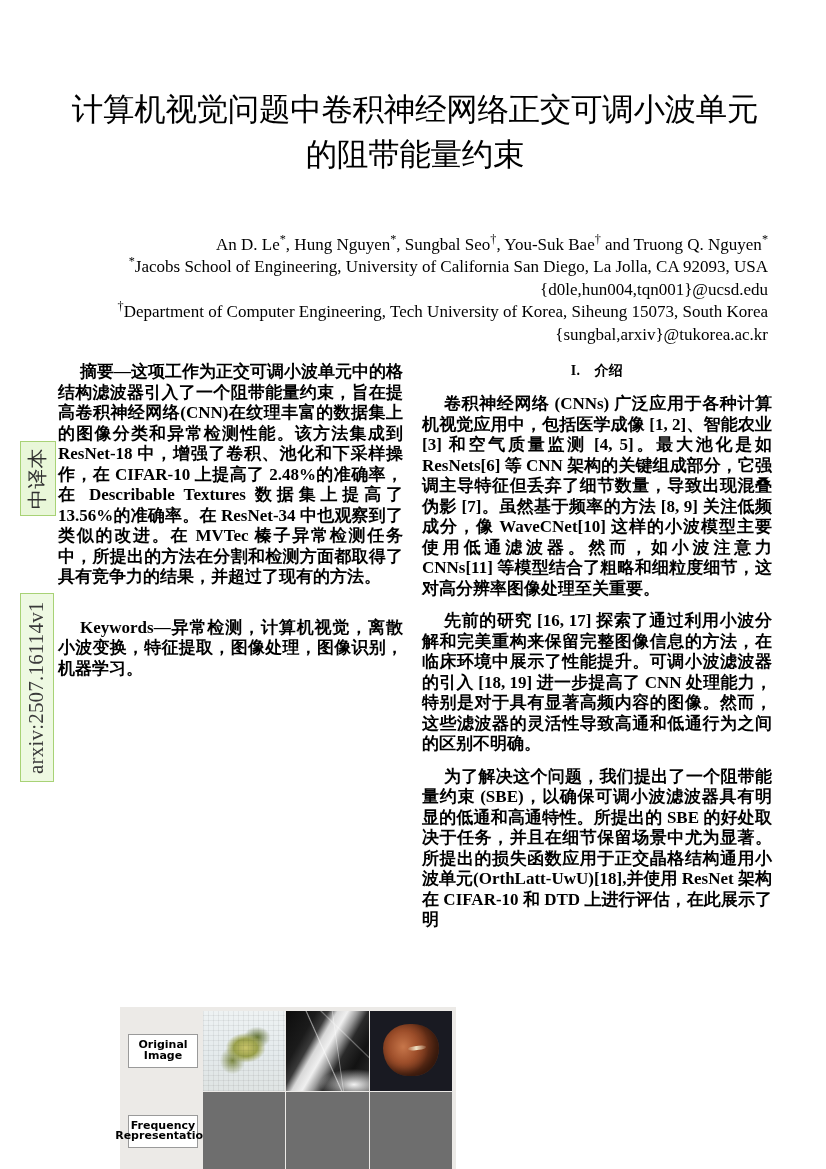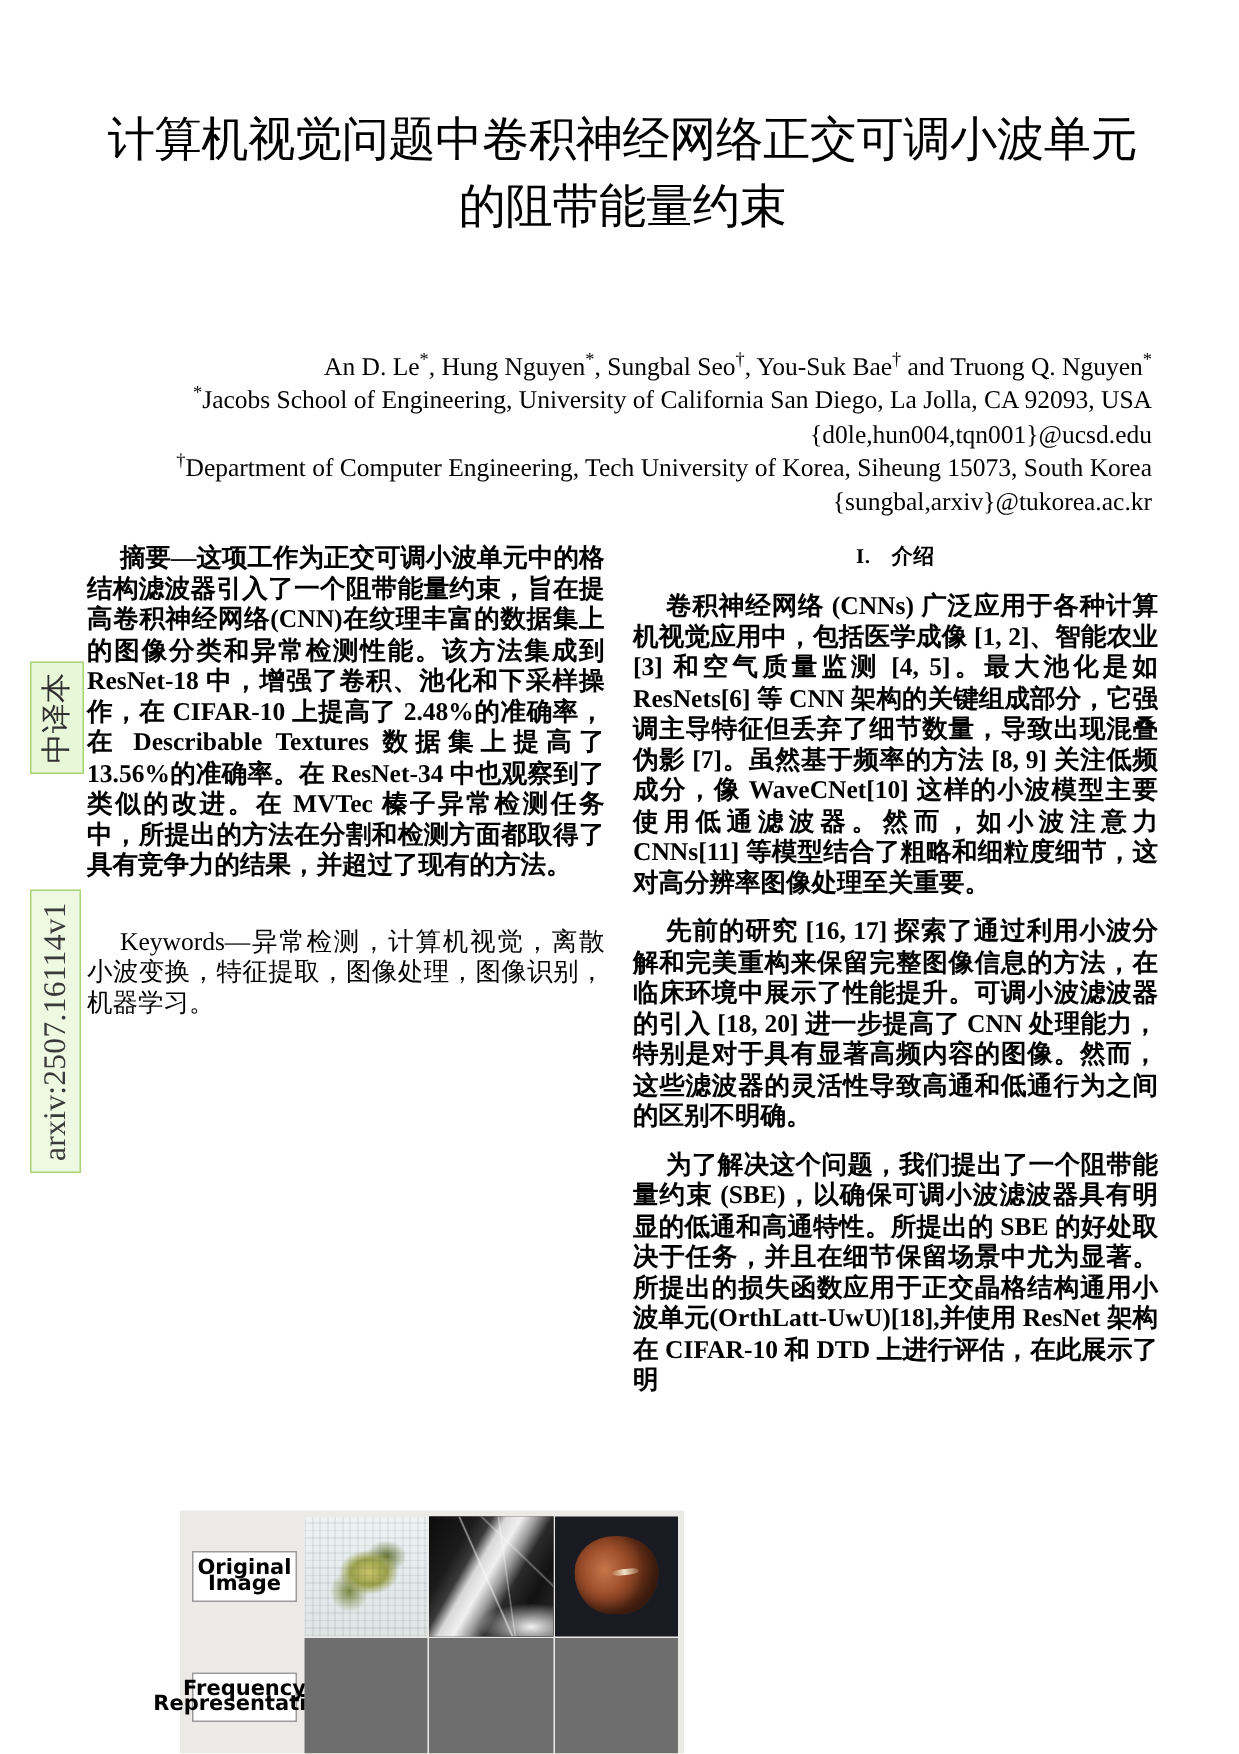--- a/index.html
+++ b/index.html
@@ -53,21 +53,21 @@
     color: #3a3a3a;
     background: #eef9e2;
     border: 1px solid #a8d276;
     padding: 3px 7px 4px 7px;
   }
 
   
   #title {
     position: absolute;
     left: 62px;
-    top: 50px;
+    top: 66px;
     width: 706px;
     text-align: center;
     font-family: "DejaVu Sans", sans-serif;
     font-size: 31.5px;
     line-height: 45px;
     font-weight: 400;
     letter-spacing: -0.3px;
   }
 
   
@@ -102,21 +102,21 @@
     hyphens: none;
   }
   p.body + p.body { margin-top: 12px; }
 
   .abstract {
     font-weight: bold;
     font-size: 12.9px;
     line-height: 20.2px;
   }
   .keywords {
-    font-weight: normal;
+    font-weight: bold;
     font-size: 12.9px;
     line-height: 20.2px;
     margin-top: 0;
   }
 
   #section-head {
     text-align: center;
     font-size: 14px;
     font-variant: small-caps;
     margin: 0 0 14px 0;
@@ -143,21 +143,21 @@
     padding: 4px;
     box-sizing: border-box;
   }
   .rowlabel {
     display: flex;
     align-items: center;
     justify-content: center;
     background: #ffffff;
     border: 1px solid #9a9a9a;
     font-family: "DejaVu Sans", sans-serif;
-    font-size: 14px;
+    font-size: 11px;
     font-weight: bold;
     text-align: center;
     line-height: 10.5px;
     margin: 23px 4px;
     padding: 3px 2px;
   }
   .cell { position: relative; overflow: hidden; }
 
   
   .orig-cifar {
@@ -287,17 +287,17 @@
 
     </div>
   </div>
 
   <div class="col" id="col-right">
     <div id="section-head">
       <span class="num">I.</span><span>介绍</span>
     </div>
 
     <p class="body">卷积神经网络 (CNNs) 广泛应用于各种计算机视觉应用中，包括医学成像 [1, 2]、智能农业 [3] 和空气质量监测 [4, 5]。最大池化是如 ResNets[6] 等 CNN 架构的关键组成部分，它强调主导特征但丢弃了细节数量，导致出现混叠伪影 [7]。虽然基于频率的方法 [8, 9] 关注低频成分，像 WaveCNet[10] 这样的小波模型主要使用低通滤波器。然而，如小波注意力 CNNs[11] 等模型结合了粗略和细粒度细节，这对高分辨率图像处理至关重要。</p>
-    <p class="body">先前的研究 [16, 17] 探索了通过利用小波分解和完美重构来保留完整图像信息的方法，在临床环境中展示了性能提升。可调小波滤波器的引入 [18, 20] 进一步提高了 CNN 处理能力，特别是对于具有显著高频内容的图像。然而，这些滤波器的灵活性导致高通和低通行为之间的区别不明确。</p>
+    <p class="body">先前的研究 [16, 17] 探索了通过利用小波分解和完美重构来保留完整图像信息的方法，在临床环境中展示了性能提升。可调小波滤波器的引入 [18, 19] 进一步提高了 CNN 处理能力，特别是对于具有显著高频内容的图像。然而，这些滤波器的灵活性导致高通和低通行为之间的区别不明确。</p>
     <p class="body">为了解决这个问题，我们提出了一个阻带能量约束 (SBE)，以确保可调小波滤波器具有明显的低通和高通特性。所提出的 SBE 的好处取决于任务，并且在细节保留场景中尤为显著。所提出的损失函数应用于正交晶格结构通用小波单元(OrthLatt-UwU)[18],并使用 ResNet 架构在 CIFAR-10 和 DTD 上进行评估，在此展示了明</p>
   </div>
 
 </div>
 
 </body></html>

